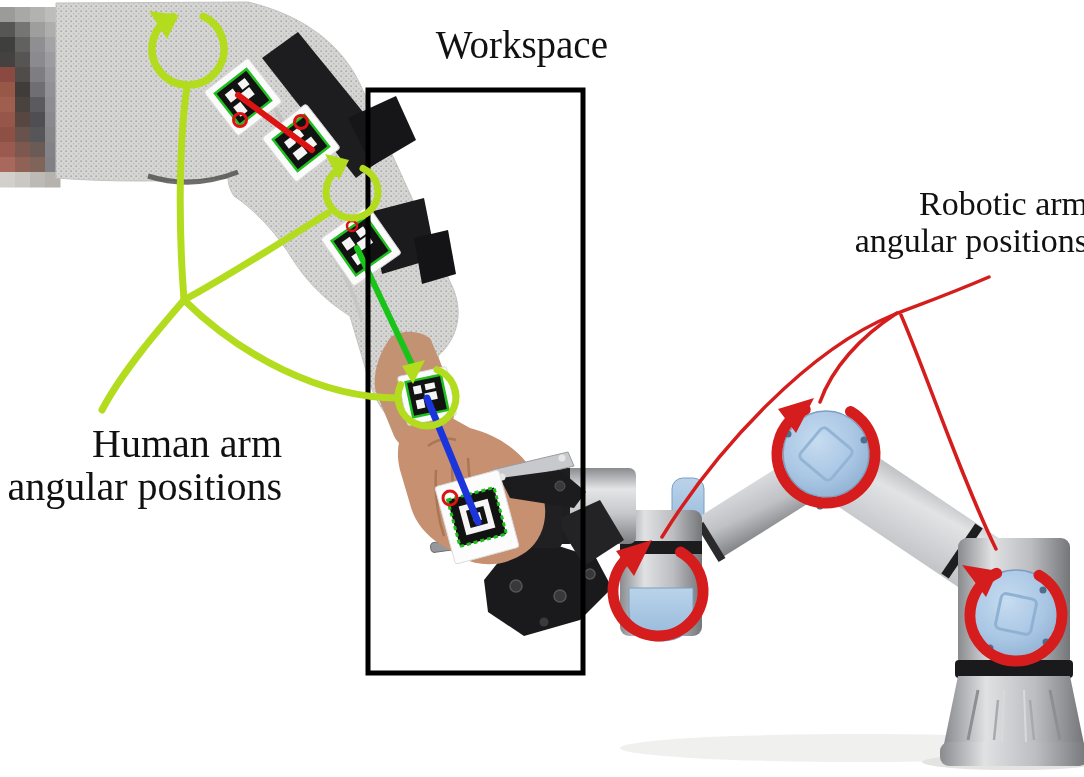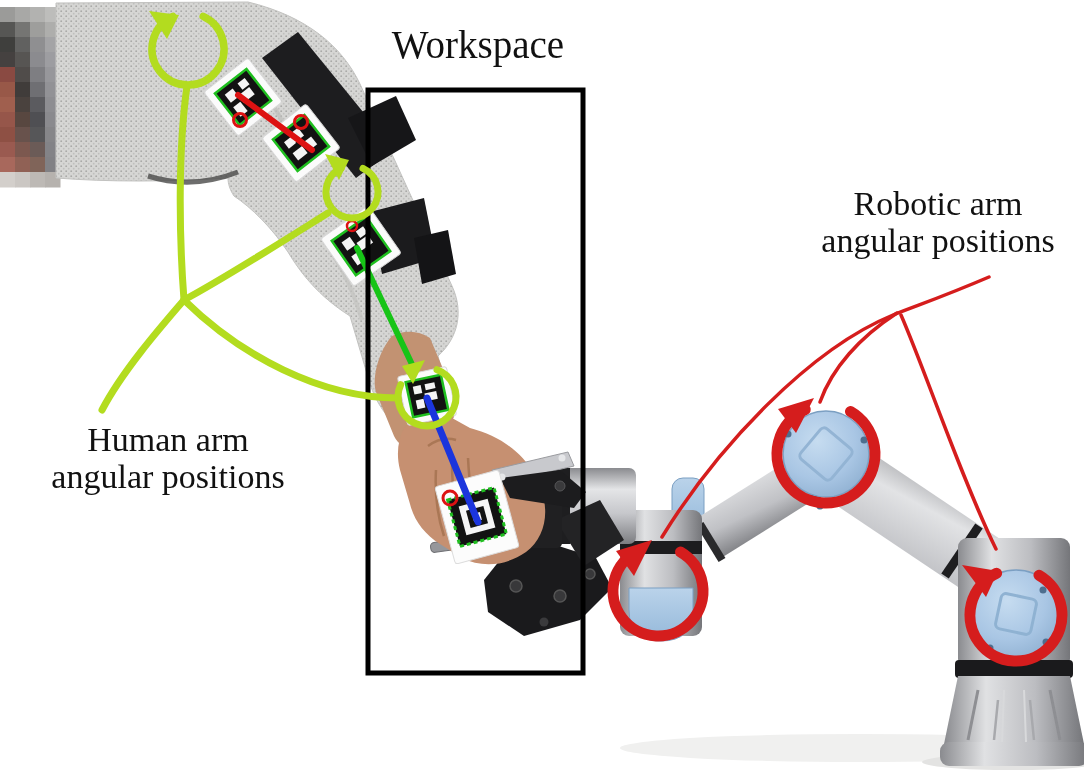--- a/index.html
+++ b/index.html
@@ -2,26 +2,26 @@
 <html><head>
 <meta charset="utf-8">
 <style>
   html,body{margin:0;padding:0;background:#fff;}
   .stage{
     position:relative;width:1084px;height:777px;background:#fff;overflow:hidden;
     font-family:"Liberation Serif",serif;
   }
   .stage svg{position:absolute;left:0;top:0;}
   .label{
-    position:absolute;text-align:center;line-height:1.08;color:var(--c-text,#111);
+    position:absolute;text-align:right;line-height:1.08;color:var(--c-text,#111);
     font-family:"Liberation Serif",serif;
   }
   #ws-label{left:348px;top:24px;width:260px;font-size:39px;}
   #robot-label{left:788px;top:186px;width:300px;font-size:34px;}
-  #human-label{left:0px;top:422px;width:282px;font-size:34px;padding-left:27px;}
+  #human-label{left:0px;top:422px;width:282px;font-size:40px;}
   .human-ann{stroke:var(--c-human,#b3dc1f);fill:none;stroke-linecap:round;}
   .human-ann-fill{fill:var(--c-human,#b3dc1f);stroke:none;}
   .robot-ann{stroke:var(--c-robot,#d51d1d);fill:none;stroke-linecap:round;}
   .robot-ann-fill{fill:var(--c-robot,#d51d1d);stroke:none;}
   .mgreen{stroke:var(--c-mgreen,#1fbf1f);}
   .ws-box{stroke:var(--c-ws,#000);fill:none;}
   .redline{stroke:var(--c-redline,#dd1212);fill:none;stroke-linecap:round;}
   .greenline{stroke:var(--c-greenline,#17c417);fill:none;stroke-linecap:round;}
   .blueline{stroke:var(--c-blueline,#1b35dd);fill:none;stroke-linecap:round;}
 </style>

